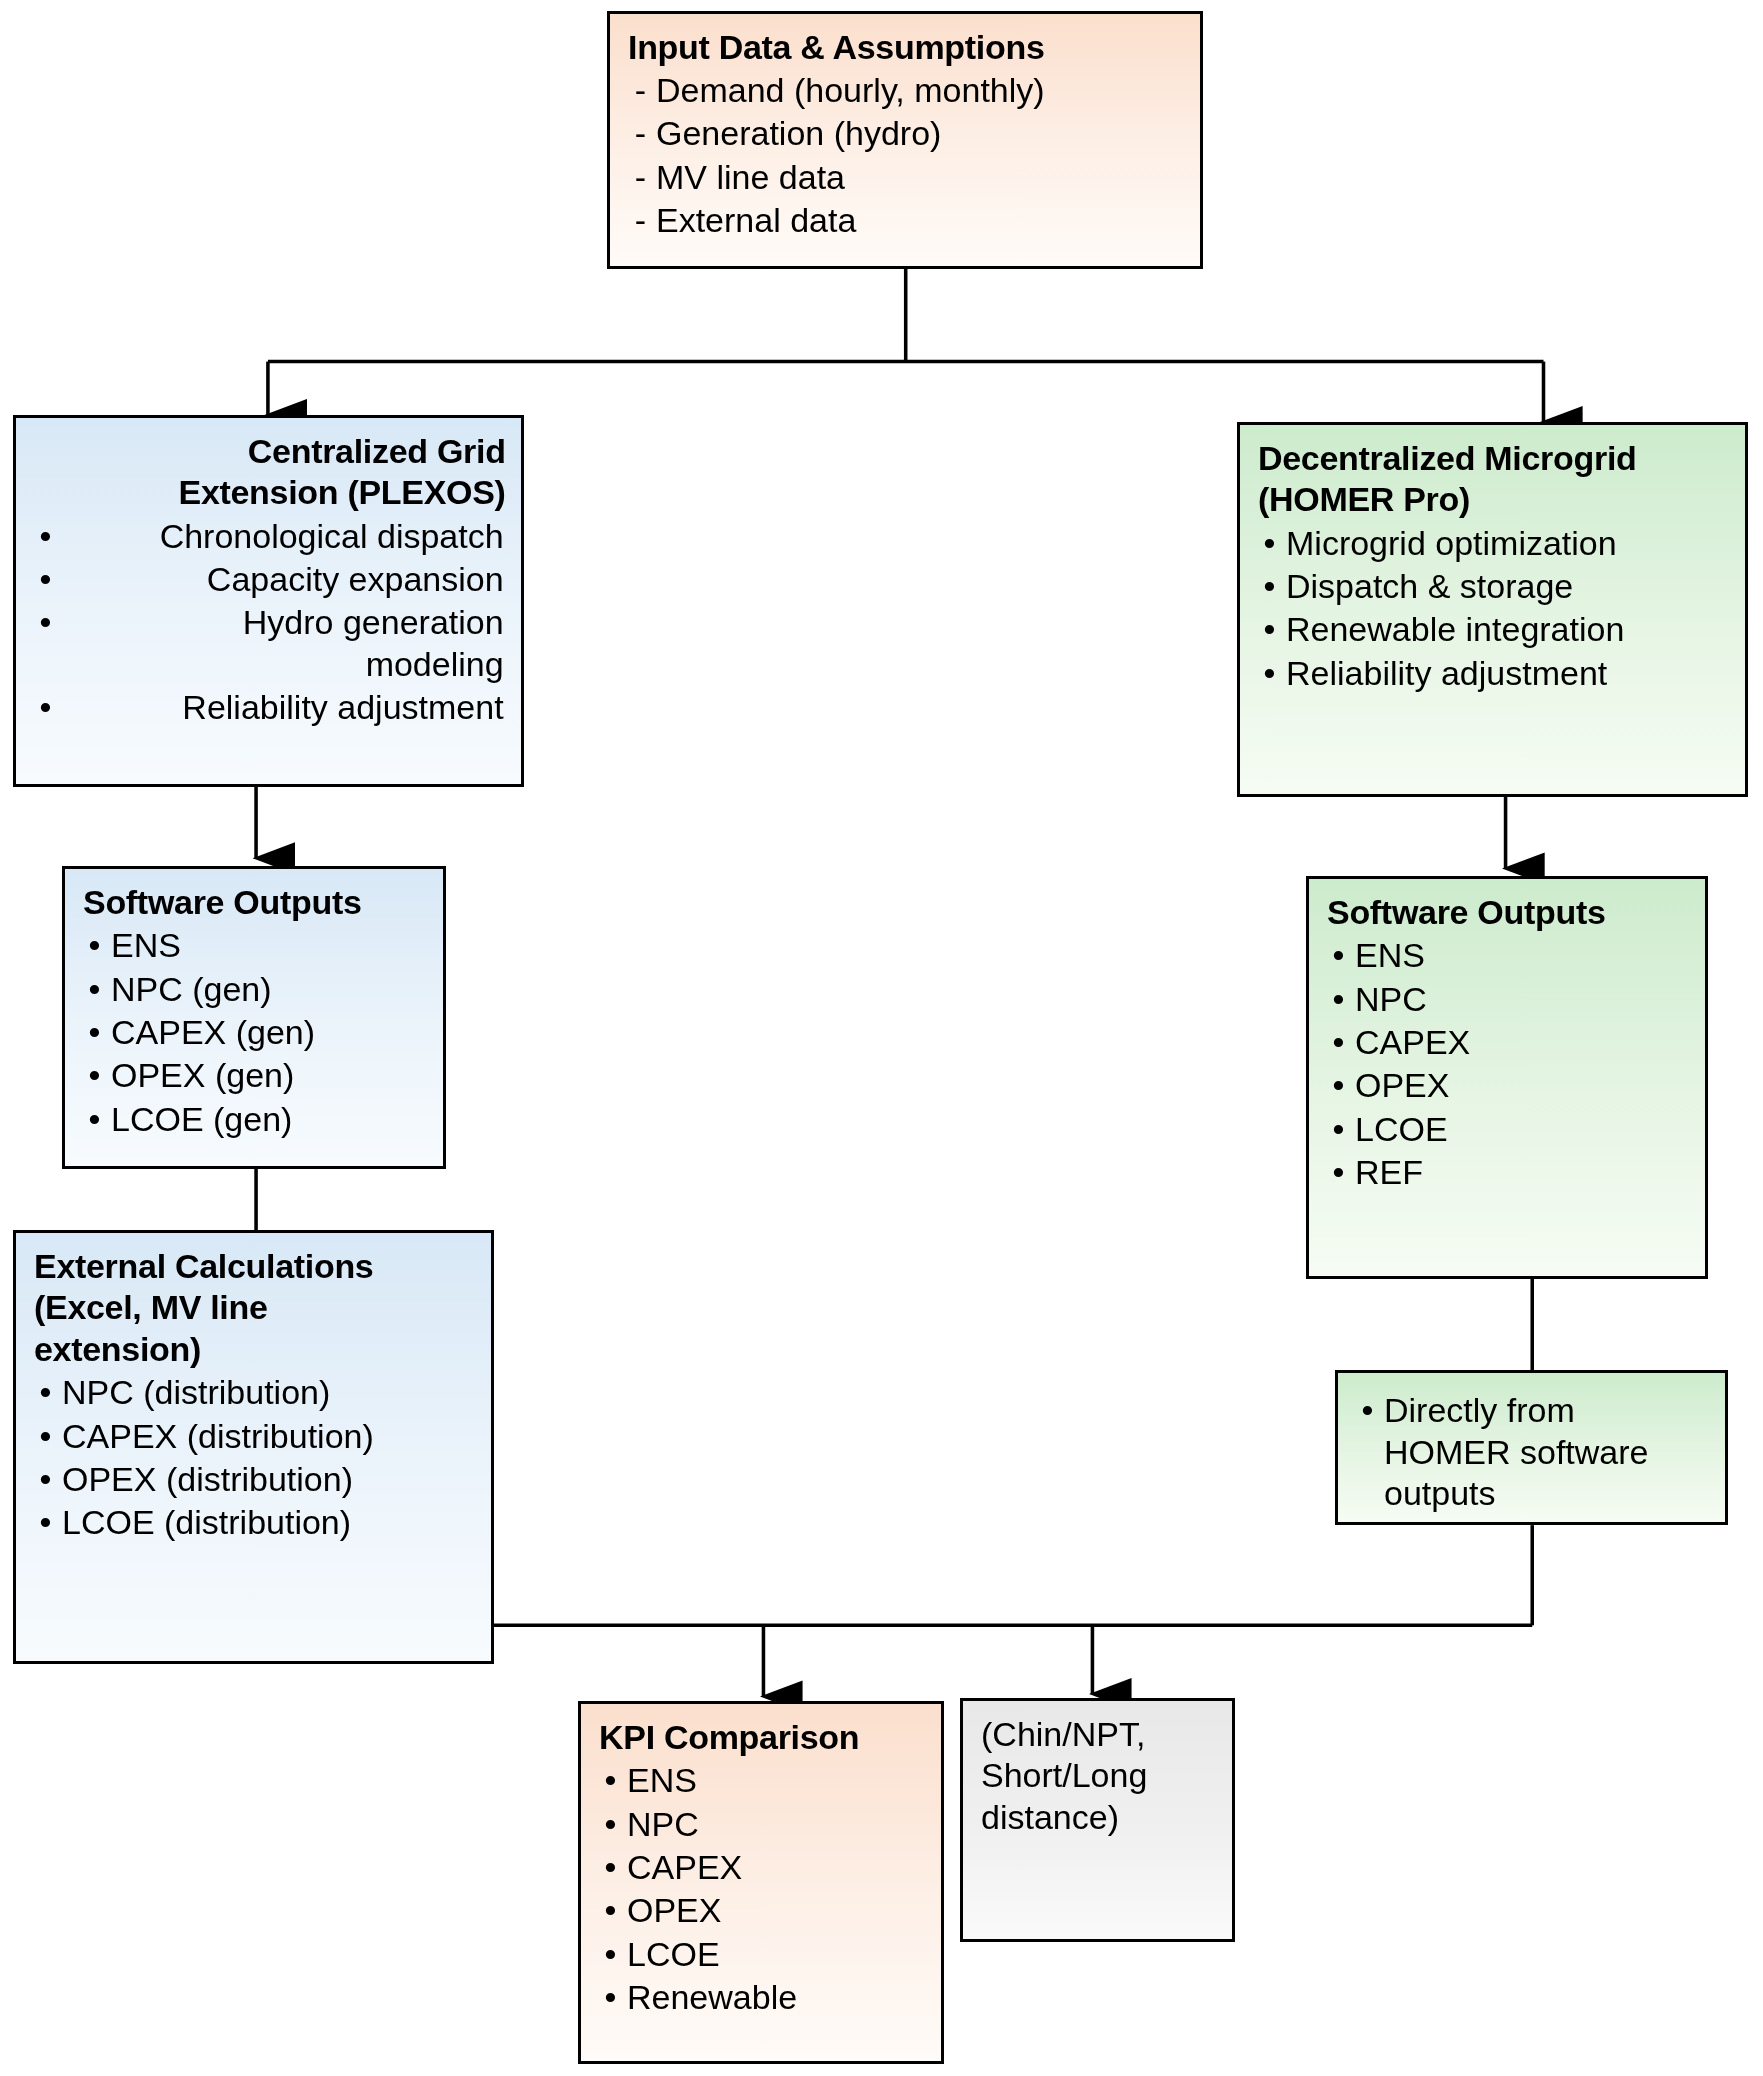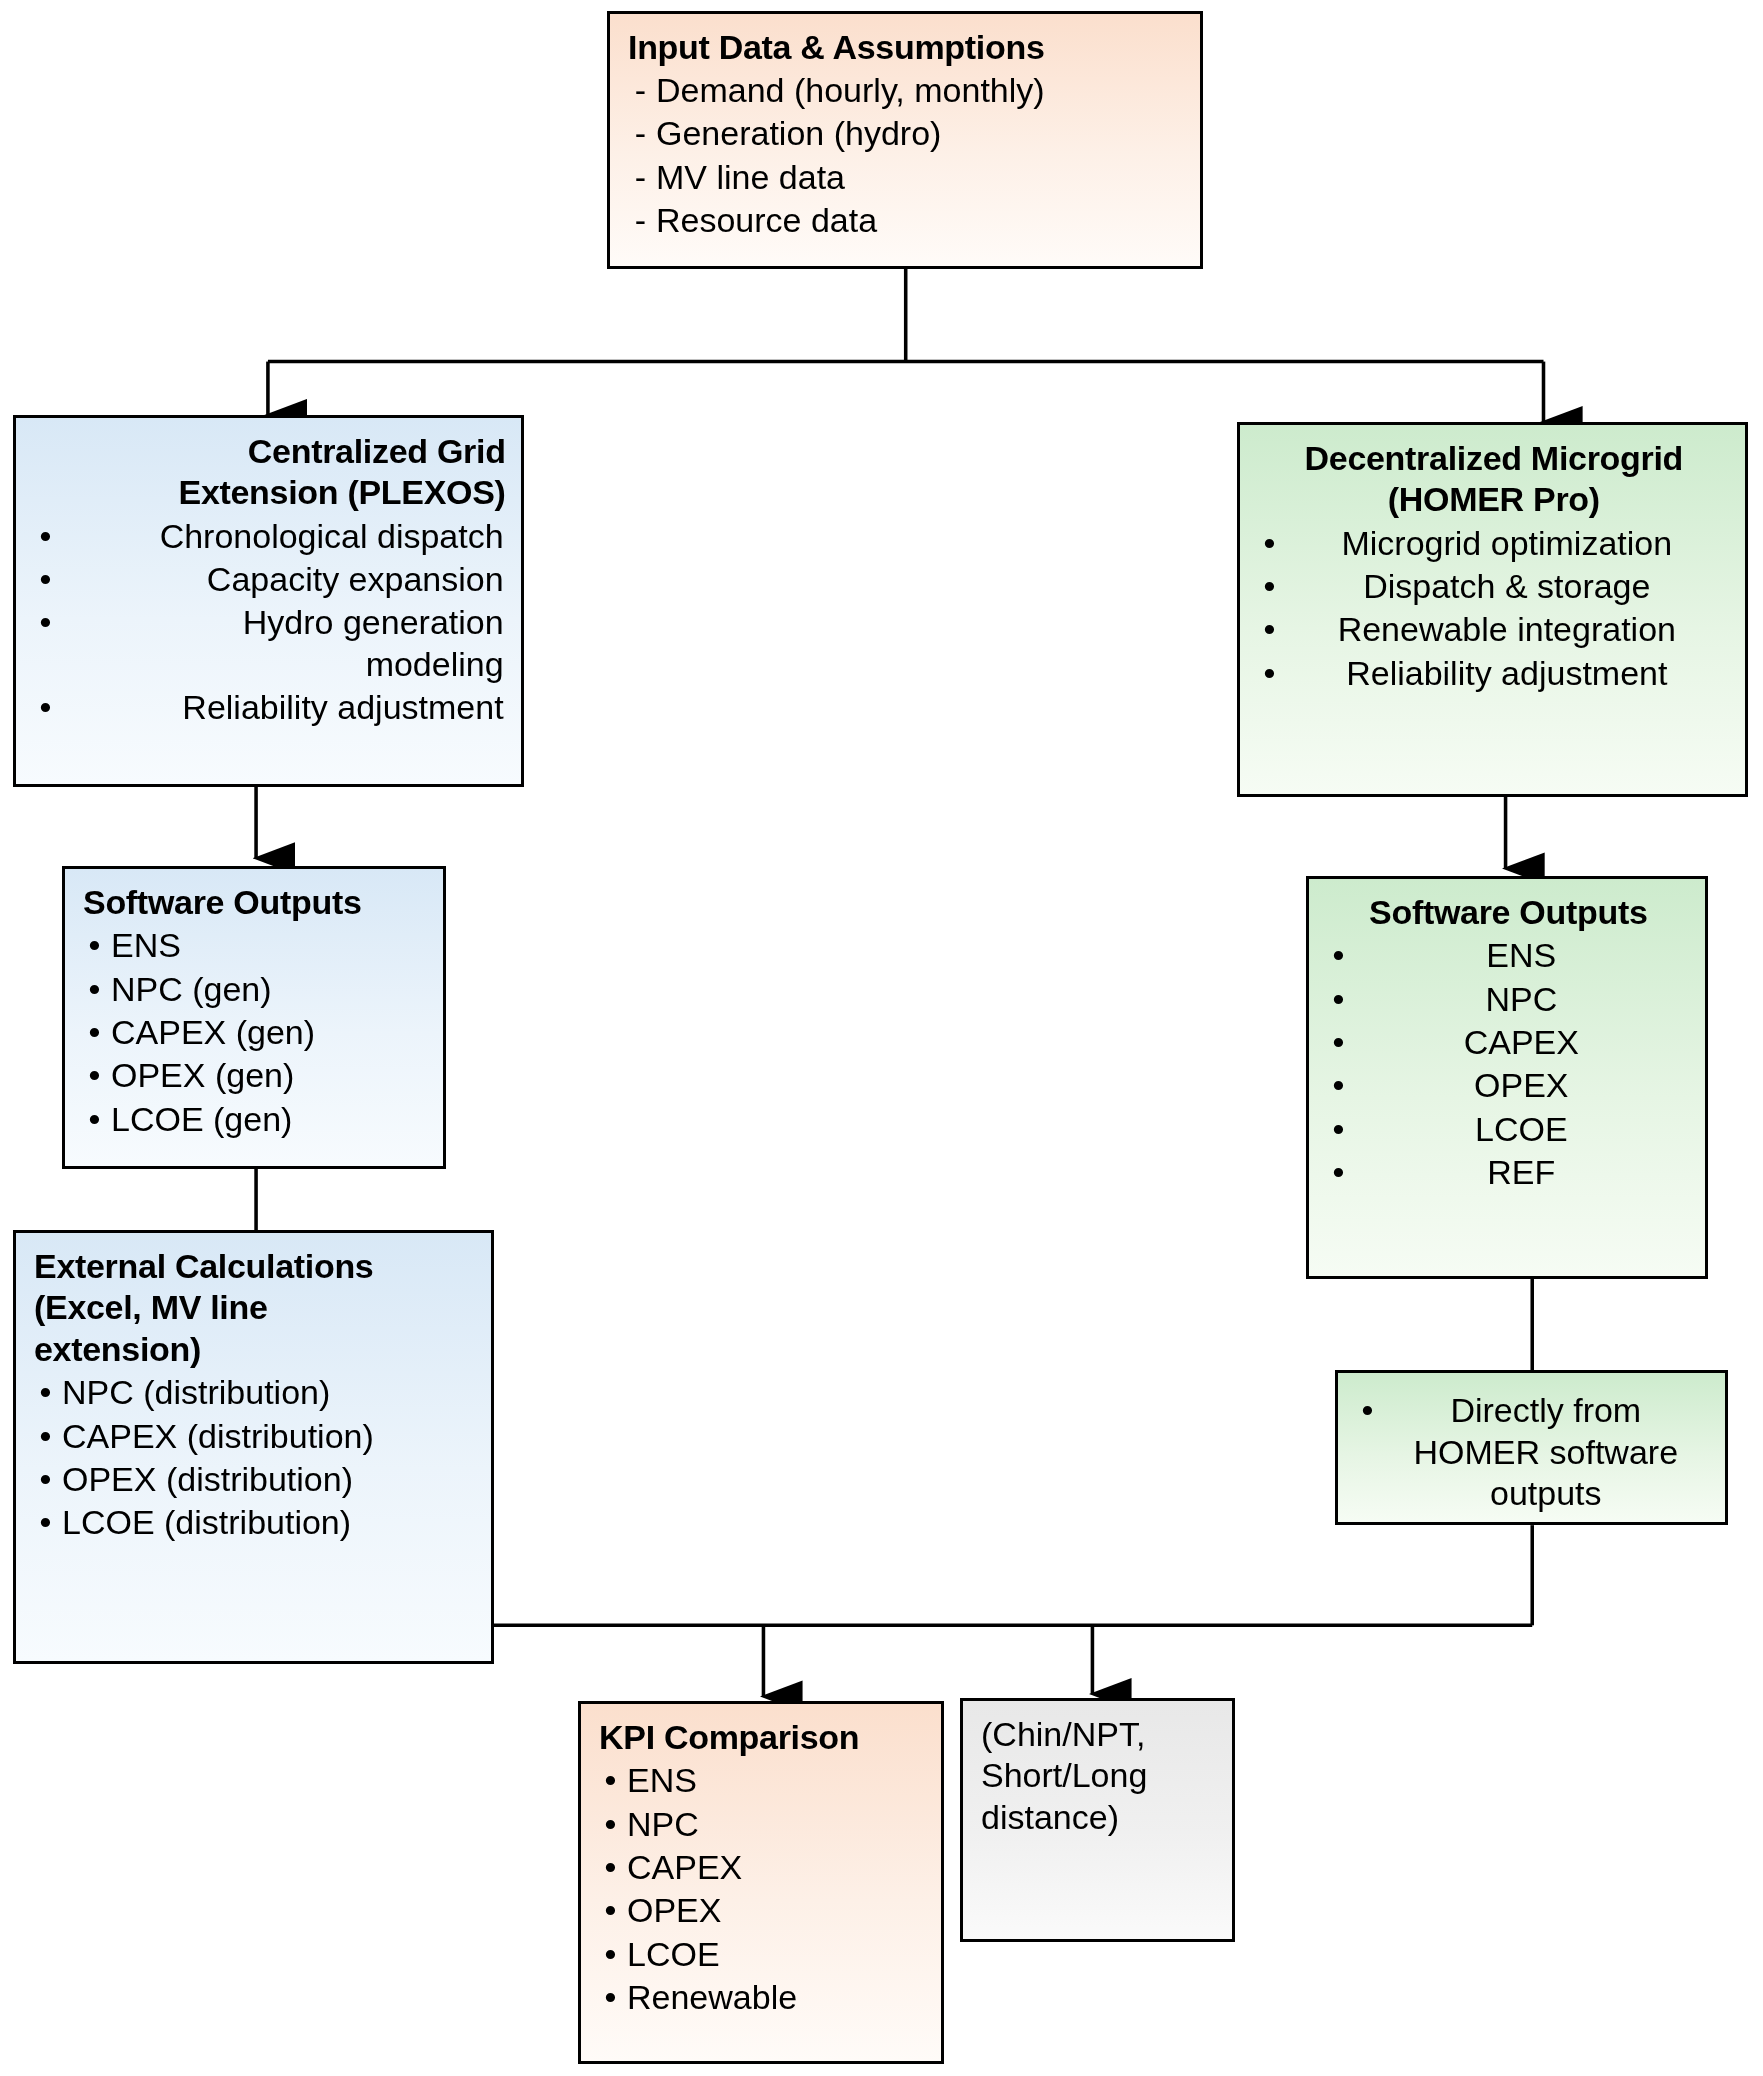--- a/index.html
+++ b/index.html
@@ -45,21 +45,21 @@
     position:absolute;left:4.7px;top:0;
     font-size:34px;line-height:1.22;
   }
   .node p.para{
     font-size:34px;margin:0;padding:0;white-space:pre-line;
   }
 
   
   .theme-peach{background:linear-gradient(180deg,#fbdfcd 0%, #fdf0e7 55%, #fffbf8 100%);}
   .theme-blue {background:linear-gradient(180deg,#d8e8f6 0%, #ecf4fb 55%, #f7fbfe 100%);}
-  .theme-green{background:linear-gradient(180deg,#cdebcd 0%, #e6f5e4 55%, #f6fcf4 100%);text-align:center;}
+  .theme-green{background:linear-gradient(180deg,#cdebcd 0%, #e6f5e4 55%, #f6fcf4 100%);}
   .theme-grey {background:linear-gradient(180deg,#e8e8e8 0%, #f0f0f0 55%, #fafafa 100%);}
 
   svg#wires{position:absolute;left:0;top:0;width:1764px;height:2077px;pointer-events:none;}
 </style>
 </head>
 <body>
 
 <div id="stage">
 
   <svg id="wires" viewBox="0 0 2976 3504">
@@ -94,21 +94,21 @@
       <path d="M1843,2742 L1843,2858" marker-end="url(#arrow)"></path>
     </g>
   </svg>
 
   <div class="node theme-peach" style="left:607px;top:10.7px;width:596px;height:258px;">
     <span class="title">Input Data &amp; Assumptions</span>
     <ul>
       <li class="dash">Demand (hourly, monthly)</li>
       <li class="dash">Generation (hydro)</li>
       <li class="dash">MV line data</li>
-      <li class="dash">Resource data</li>
+      <li class="dash">External data</li>
     </ul>
   </div>
 
   <div class="node theme-blue" style="left:13px;top:415px;width:511px;height:372px;text-align:right;">
     <span class="title">Centralized Grid
 Extension (PLEXOS)</span>
     <ul>
       <li class="bullet">Chronological dispatch</li>
       <li class="bullet">Capacity expansion</li>
       <li class="bullet">Hydro generation

